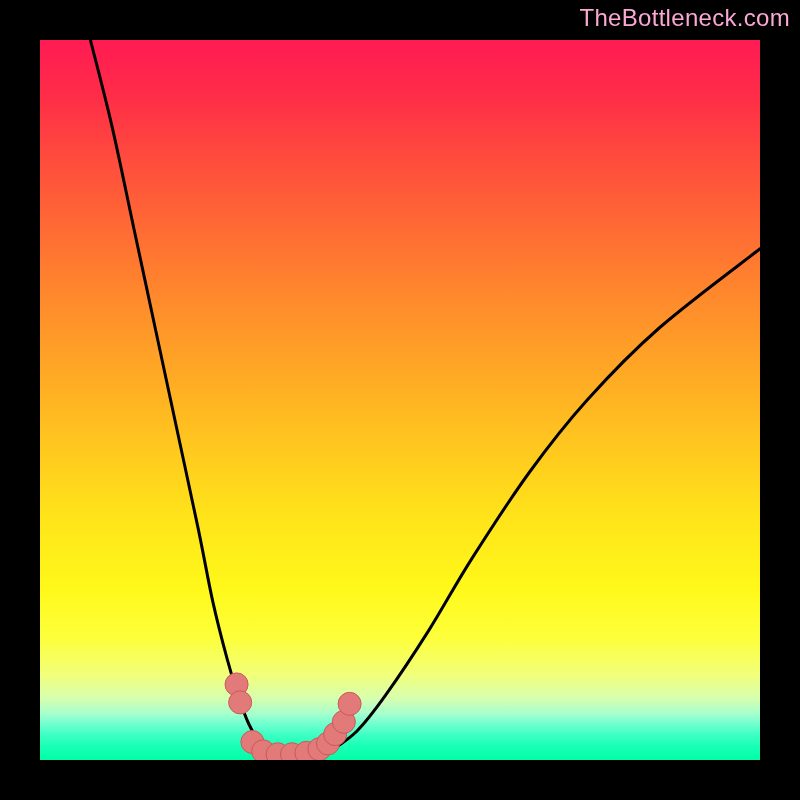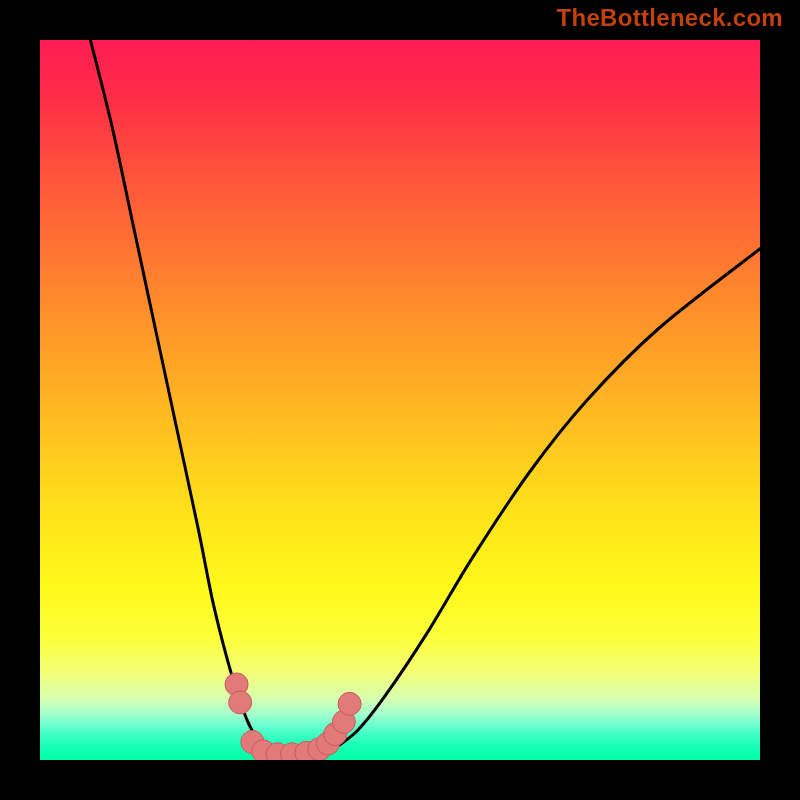--- a/index.html
+++ b/index.html
@@ -57,25 +57,25 @@
   .svg-layer {
     position: absolute;
     left: 0;
     top: 0;
     width: 720px;
     height: 720px;
   }
   .watermark {
     position: absolute;
     top: 4px;
-    right: 17px;
+    right: 10px;
     font-family: Arial, Helvetica, sans-serif;
     font-size: 24px;
-    font-weight: 700;
-    color: #c2410c;
+    font-weight: 400;
+    color: #f9a8d4;
     letter-spacing: 0.3px;
     user-select: none;
   }
 </style>
 </head>
 <body>
 
 <div class="frame">
 
   <div class="watermark">TheBottleneck.com</div>

